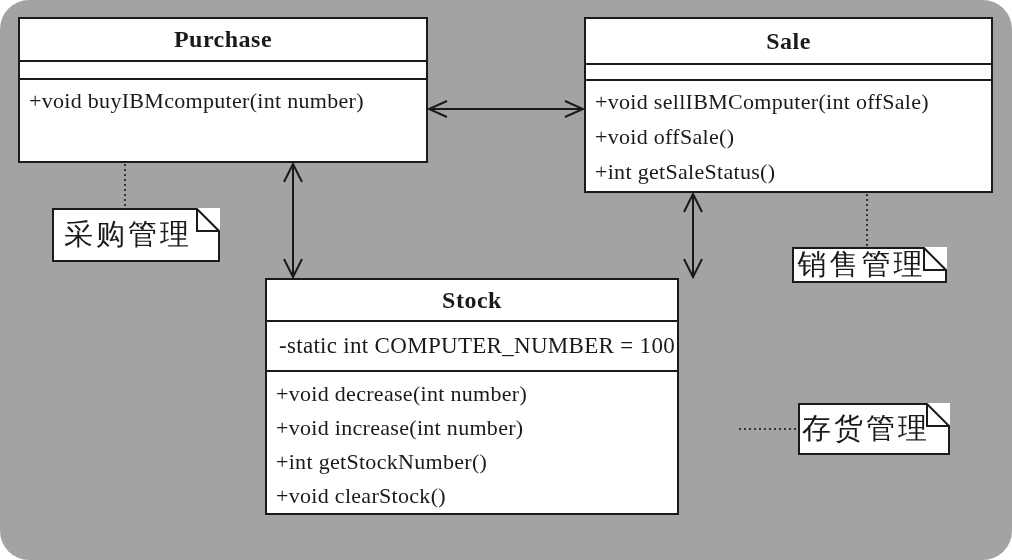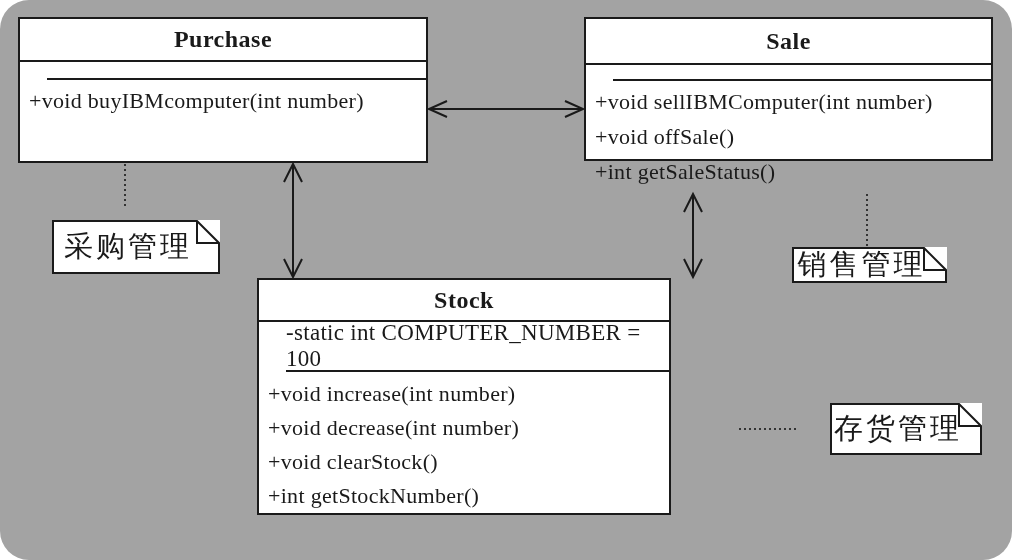--- a/index.html
+++ b/index.html
@@ -31,24 +31,23 @@
     justify-content: center;
     letter-spacing: 0.5px;
     flex: 0 0 auto;
   }
   .uml-attrs {
     box-sizing: border-box;
     border-bottom: 2px solid #1a1a1a;
     font-size: 23px;
     display: flex;
     align-items: center;
-    padding-left: 0;
+    padding-left: 12px;
     flex: 0 0 auto;
     letter-spacing: 0.3px;
-    margin-left: 27px;
   }
   .uml-methods {
     box-sizing: border-box;
     padding: 3px 6px 0 9px;
     font-size: 22px;
     line-height: 35px;
     letter-spacing: 0.3px;
     flex: 1 1 auto;
   }
   .uml-methods .m { white-space: nowrap; }
@@ -109,58 +108,58 @@
   </svg>
 
   <div class="uml-class" style="left:18px; top:17px; width:410px; height:146px;">
     <div class="uml-title" style="height:43px;">Purchase</div>
     <div class="uml-attrs" style="height:18px;"></div>
     <div class="uml-methods">
       <div class="m">+void buyIBMcomputer(int number)</div>
     </div>
   </div>
 
-  <div class="uml-class" style="left:584px; top:17px; width:409px; height:144px;">
+  <div class="uml-class" style="left:584px; top:17px; width:409px; height:176px;">
     <div class="uml-title" style="height:46px;">Sale</div>
     <div class="uml-attrs" style="height:16px;"></div>
     <div class="uml-methods">
-      <div class="m">+void sellIBMComputer(int number)</div>
+      <div class="m">+void sellIBMComputer(int offSale)</div>
       <div class="m">+void offSale()</div>
       <div class="m">+int getSaleStatus()</div>
     </div>
   </div>
 
-  <div class="uml-class" style="left:257px; top:278px; width:414px; height:237px;">
+  <div class="uml-class" style="left:265px; top:278px; width:414px; height:237px;">
     <div class="uml-title" style="height:42px;">Stock</div>
     <div class="uml-attrs" style="height:50px;">-static int COMPUTER_NUMBER = 100</div>
     <div class="uml-methods stock-methods">
+      <div class="m">+void decrease(int number)</div>
       <div class="m">+void increase(int number)</div>
-      <div class="m">+void decrease(int number)</div>
+      <div class="m">+int getStockNumber()</div>
       <div class="m">+void clearStock()</div>
-      <div class="m">+int getStockNumber()</div>
     </div>
   </div>
 
-  <div class="note" style="left:52px; top:220px; width:168px; height:54px;">
+  <div class="note" style="left:52px; top:208px; width:168px; height:54px;">
     <span>采购管理</span>
     <svg class="note-fold" viewBox="0 0 24 24">
       <rect x="0" y="0" width="24" height="24" fill="#ffffff"></rect>
       <polygon points="1,1 23,23 1,23" fill="#ffffff" stroke="#1a1a1a" stroke-width="2"></polygon>
     </svg>
   </div>
 
   <div class="note" style="left:792px; top:247px; width:155px; height:36px;">
     <span>销售管理</span>
     <svg class="note-fold" viewBox="0 0 24 24">
       <rect x="0" y="0" width="24" height="24" fill="#ffffff"></rect>
       <polygon points="1,1 23,23 1,23" fill="#ffffff" stroke="#1a1a1a" stroke-width="2"></polygon>
     </svg>
   </div>
 
-  <div class="note" style="left:798px; top:403px; width:152px; height:52px;margin-left:32px;">
+  <div class="note" style="left:798px; top:403px; width:152px; height:52px;">
     <span>存货管理</span>
     <svg class="note-fold" viewBox="0 0 24 24">
       <rect x="0" y="0" width="24" height="24" fill="#ffffff"></rect>
       <polygon points="1,1 23,23 1,23" fill="#ffffff" stroke="#1a1a1a" stroke-width="2"></polygon>
     </svg>
   </div>
 
 </div>
 
 </body></html>

